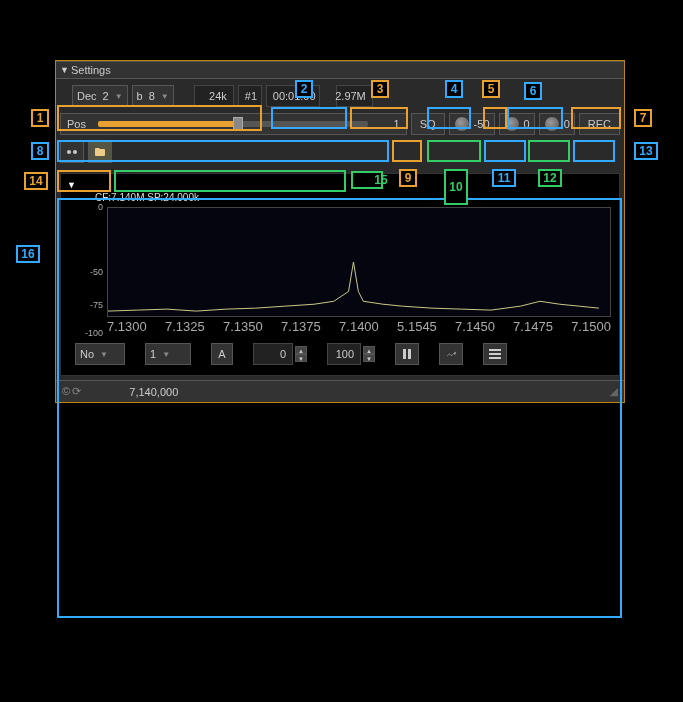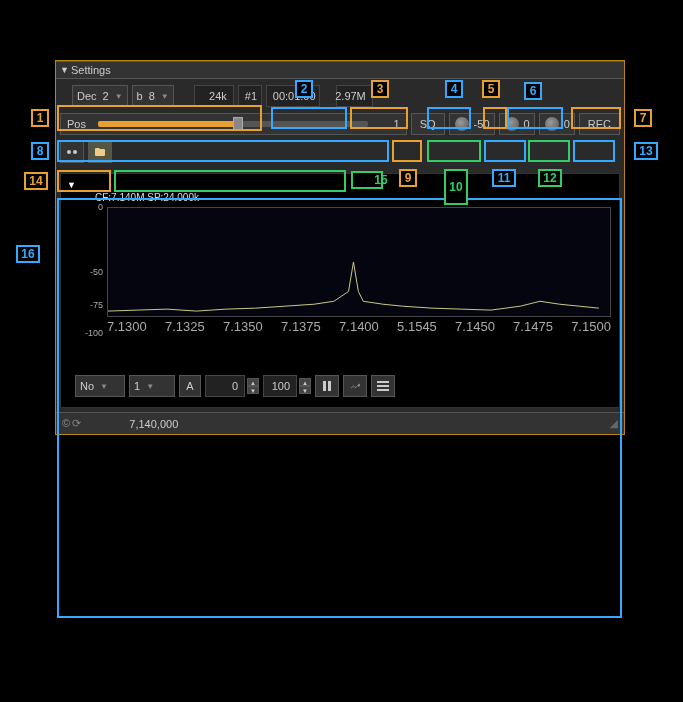--- a/index.html
+++ b/index.html
@@ -37,21 +37,21 @@
   .spec-yaxis { position: absolute; left: 0; top: 0; height: 100%; width: 30px; }
   .spec-ylabel { position: absolute; right: 2px; font-size: 9px; color: #aaa; transform: translateY(-50%); }
   .spec-canvas { position: absolute; left: 32px; right: 4px; top: 0; bottom: 20px; border: 1px solid #444; background: #050510; }
   .spec-trace { position: absolute; left: 0; right: 0; bottom: 0; height: 100%; }
   .spec-xaxis { position: absolute; left: 32px; right: 4px; bottom: 0; height: 18px; display: flex; justify-content: space-between; }
   .spec-xlabel { font-size: 13px; color: #aaa; }
   .waterfall { position: relative; height: 190px; margin-left: 10px; margin-top: 10px; }
   .wf-yaxis { position: absolute; left: 0; top: 0; height: 100%; width: 30px; }
   .wf-canvas { position: absolute; left: 32px; right: 4px; top: 0; bottom: 0; border: 1px solid #444; background: linear-gradient(180deg, #051515 0%, #081818 20%, #051212 40%, #0a1a1a 60%, #061414 100%); }
   .wf-noise { position: absolute; inset: 0; opacity: 0.3; background: repeating-linear-gradient(90deg, transparent 0px, rgba(40,120,120,0.2) 2px, transparent 4px), repeating-linear-gradient(0deg, transparent 0px, rgba(30,100,100,0.15) 3px, transparent 6px); }
-  .bottom-controls { display: flex; align-items: center; gap: 4px; padding: 6px 10px; margin-top: 32px; }
+  .bottom-controls { display: flex; align-items: center; gap: 20px; padding: 6px 10px; }
   .spin { display: flex; align-items: center; }
   .spin-btns { display: flex; flex-direction: column; margin-left: 2px; }
   .spin-btns span { background: #444; width: 12px; height: 8px; font-size: 6px; text-align: center; line-height: 8px; border: 1px solid #555; }
   .status-bar { background: #333; height: 22px; display: flex; align-items: center; padding: 0 6px; gap: 8px; border-top: 1px solid #555; }
   .status-icons { display: flex; gap: 2px; }
   .resize-grip { margin-left: auto; color: #666; }
   
   .anno { position: absolute; border: 2px solid; font-size: 12px; font-weight: bold; display: flex; align-items: center; justify-content: center; background: #000; z-index: 100; pointer-events: none;}
   .anno-box { position: absolute; border: 2px solid; pointer-events: none; z-index: 50; }
   .c-orange { border-color: #e8a030; color: #e8a030; }

